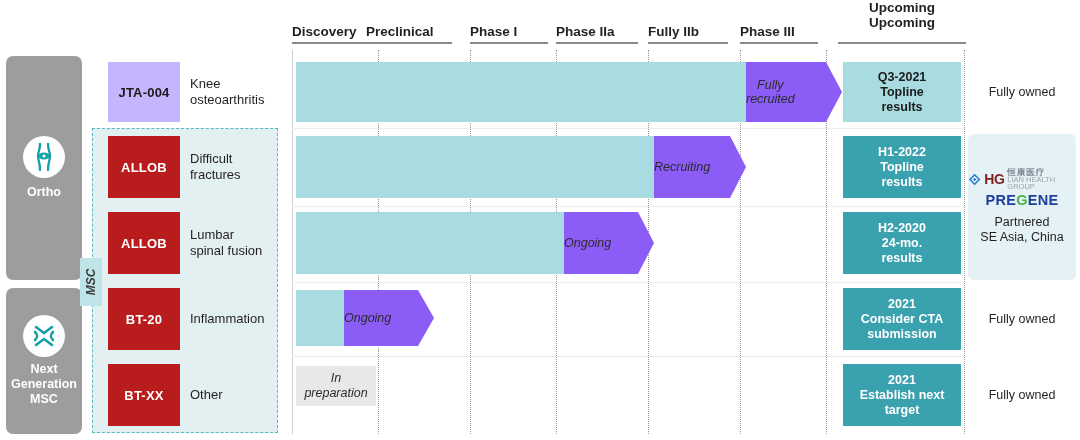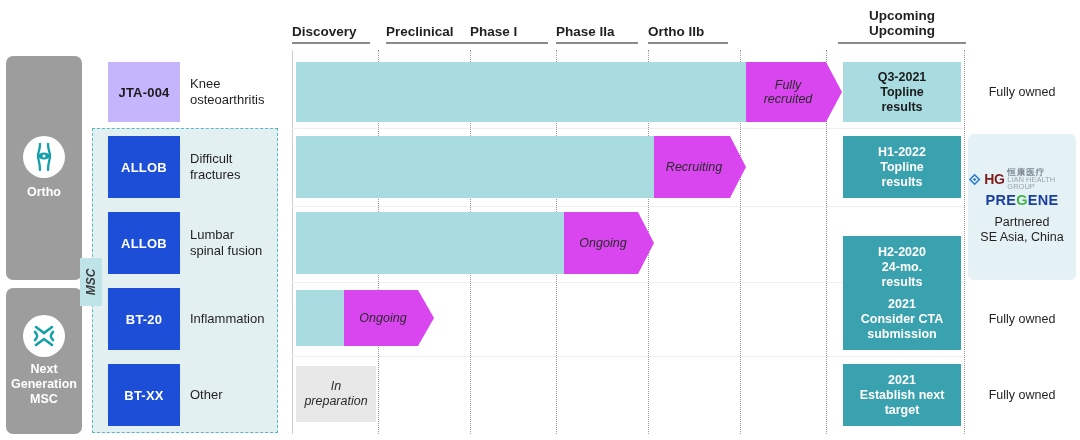--- a/index.html
+++ b/index.html
@@ -27,21 +27,21 @@
   }
   .col-head {
     position: absolute;
     top: 8px;
     height: 36px;
     text-align: center;
     font-size: 13.5px;
     font-weight: bold;
     color: #231f20;
     line-height: 15px;
-    padding-bottom: 4px;
+    padding-bottom: 12px;
     border-bottom: 2px solid #8a8a8a;
     display: flex;
     align-items: flex-end;
     justify-content: center;
   }
   .col-head span { display: block; width: 100%; }
 
   
   .cat-box {
     position: absolute;
@@ -101,21 +101,21 @@
   .prod-tag {
     position: absolute;
     left: 108px;
     width: 72px;
     display: flex; align-items: center; justify-content: center;
     font-size: 13px;
     font-weight: bold;
     letter-spacing: .2px;
   }
   .prod-tag.light { background: #c4b5fd; color: #1b1b1b; text-align: right; }
-  .prod-tag.dark  { background: #1d4ed8; color: #ffffff; }
+  .prod-tag.dark  { background: #b91c1c; color: #ffffff; }
 
   .indication {
     position: absolute;
     left: 190px;
     width: 92px;
     font-size: 13px;
     color: #231f20;
     line-height: 16px;
     display: flex; align-items: center;
   }
@@ -134,22 +134,22 @@
     border-top: 1px solid #eeeeee;
   }
 
   
   .bar {
     position: absolute;
     background: #a8dce0;
   }
   .arrow {
     position: absolute;
-    background: #d946ef;
-    display: flex; align-items: center; justify-content: center;
+    background: #8b5cf6;
+    display: flex; align-items: center; 
     font-size: 12.5px;
     font-style: italic;
     color: #2b2b2b;
     clip-path: polygon(0 0, calc(100% - 16px) 0, 100% 50%, calc(100% - 16px) 100%, 0 100%);
     padding-right: 12px;
     text-align: center;
     line-height: 14px;
   }
   .prep-box {
     position: absolute;
@@ -218,31 +218,34 @@
   }
 </style>
 </head>
 <body>
 
 <div id="root">
 
   <div class="phase-head" style="left:292px;width:78px;">
     <span>Discovery</span>
   </div>
-  <div class="phase-head" style="left:386px;width:86px;">
+  <div class="phase-head" style="left:366px;width:86px;">
     <span>Preclinical</span>
   </div>
   <div class="phase-head" style="left:556px;width:82px;">
     <span>Phase IIa</span>
   </div>
   <div class="phase-head" style="left:470px;width:78px;">
     <span>Phase I</span>
   </div>
   <div class="phase-head" style="left:648px;width:80px;">
-    <span>Ortho IIb</span>
+    <span>Fully IIb</span>
+  </div>
+  <div class="phase-head" style="left:740px;width:78px;">
+    <span>Phase III</span>
   </div>
 
   <div class="col-head" style="left:838px;width:128px;top:6px;height:38px;">
     <span>
       <span style="display:block">Upcoming</span>
       <span style="display:block">Upcoming</span>
     </span>
   </div>
 
   <div class="cat-box" style="top:56px;height:224px;">
@@ -344,21 +347,21 @@
   <div class="indication" style="top:212px;height:62px;">
     <span>
       <span style="display:block">Lumbar</span>
       <span style="display:block">spinal fusion</span>
     </span>
   </div>
   <div class="bar" style="left:296px;top:212px;width:268px;height:62px;"></div>
   <div class="arrow" style="left:564px;top:212px;width:90px;height:62px;">
     <span>Ongoing</span>
   </div>
-  <div class="milestone dark" style="top:212px;height:62px;margin-top:24px;">
+  <div class="milestone dark" style="top:212px;height:62px;">
     <span>
       <span style="display:block">H2-2020</span>
       <span style="display:block">24-mo.</span>
       <span style="display:block">results</span>
     </span>
   </div>
 
   <div class="partner" style="top:134px;height:146px;">
     <div class="partner-card">
       <div class="logo-hg">
@@ -403,21 +406,21 @@
   <div class="partner" style="top:288px;height:62px;">
     <span>Fully owned</span>
   </div>
 
   <div class="prod-tag dark" style="top:364px;height:62px;">
     <span>BT-XX</span>
   </div>
   <div class="indication" style="top:364px;height:62px;">
     <span>Other</span>
   </div>
-  <div class="prep-box" style="left:296px;top:366px;width:80px;height:56px;">
+  <div class="prep-box" style="left:296px;top:366px;width:80px;height:40px;">
     <span>
       <span style="display:block">In</span>
       <span style="display:block">preparation</span>
     </span>
   </div>
   <div class="milestone dark" style="top:364px;height:62px;">
     <span>
       <span style="display:block">2021</span>
       <span style="display:block">Establish next</span>
       <span style="display:block">target</span>

